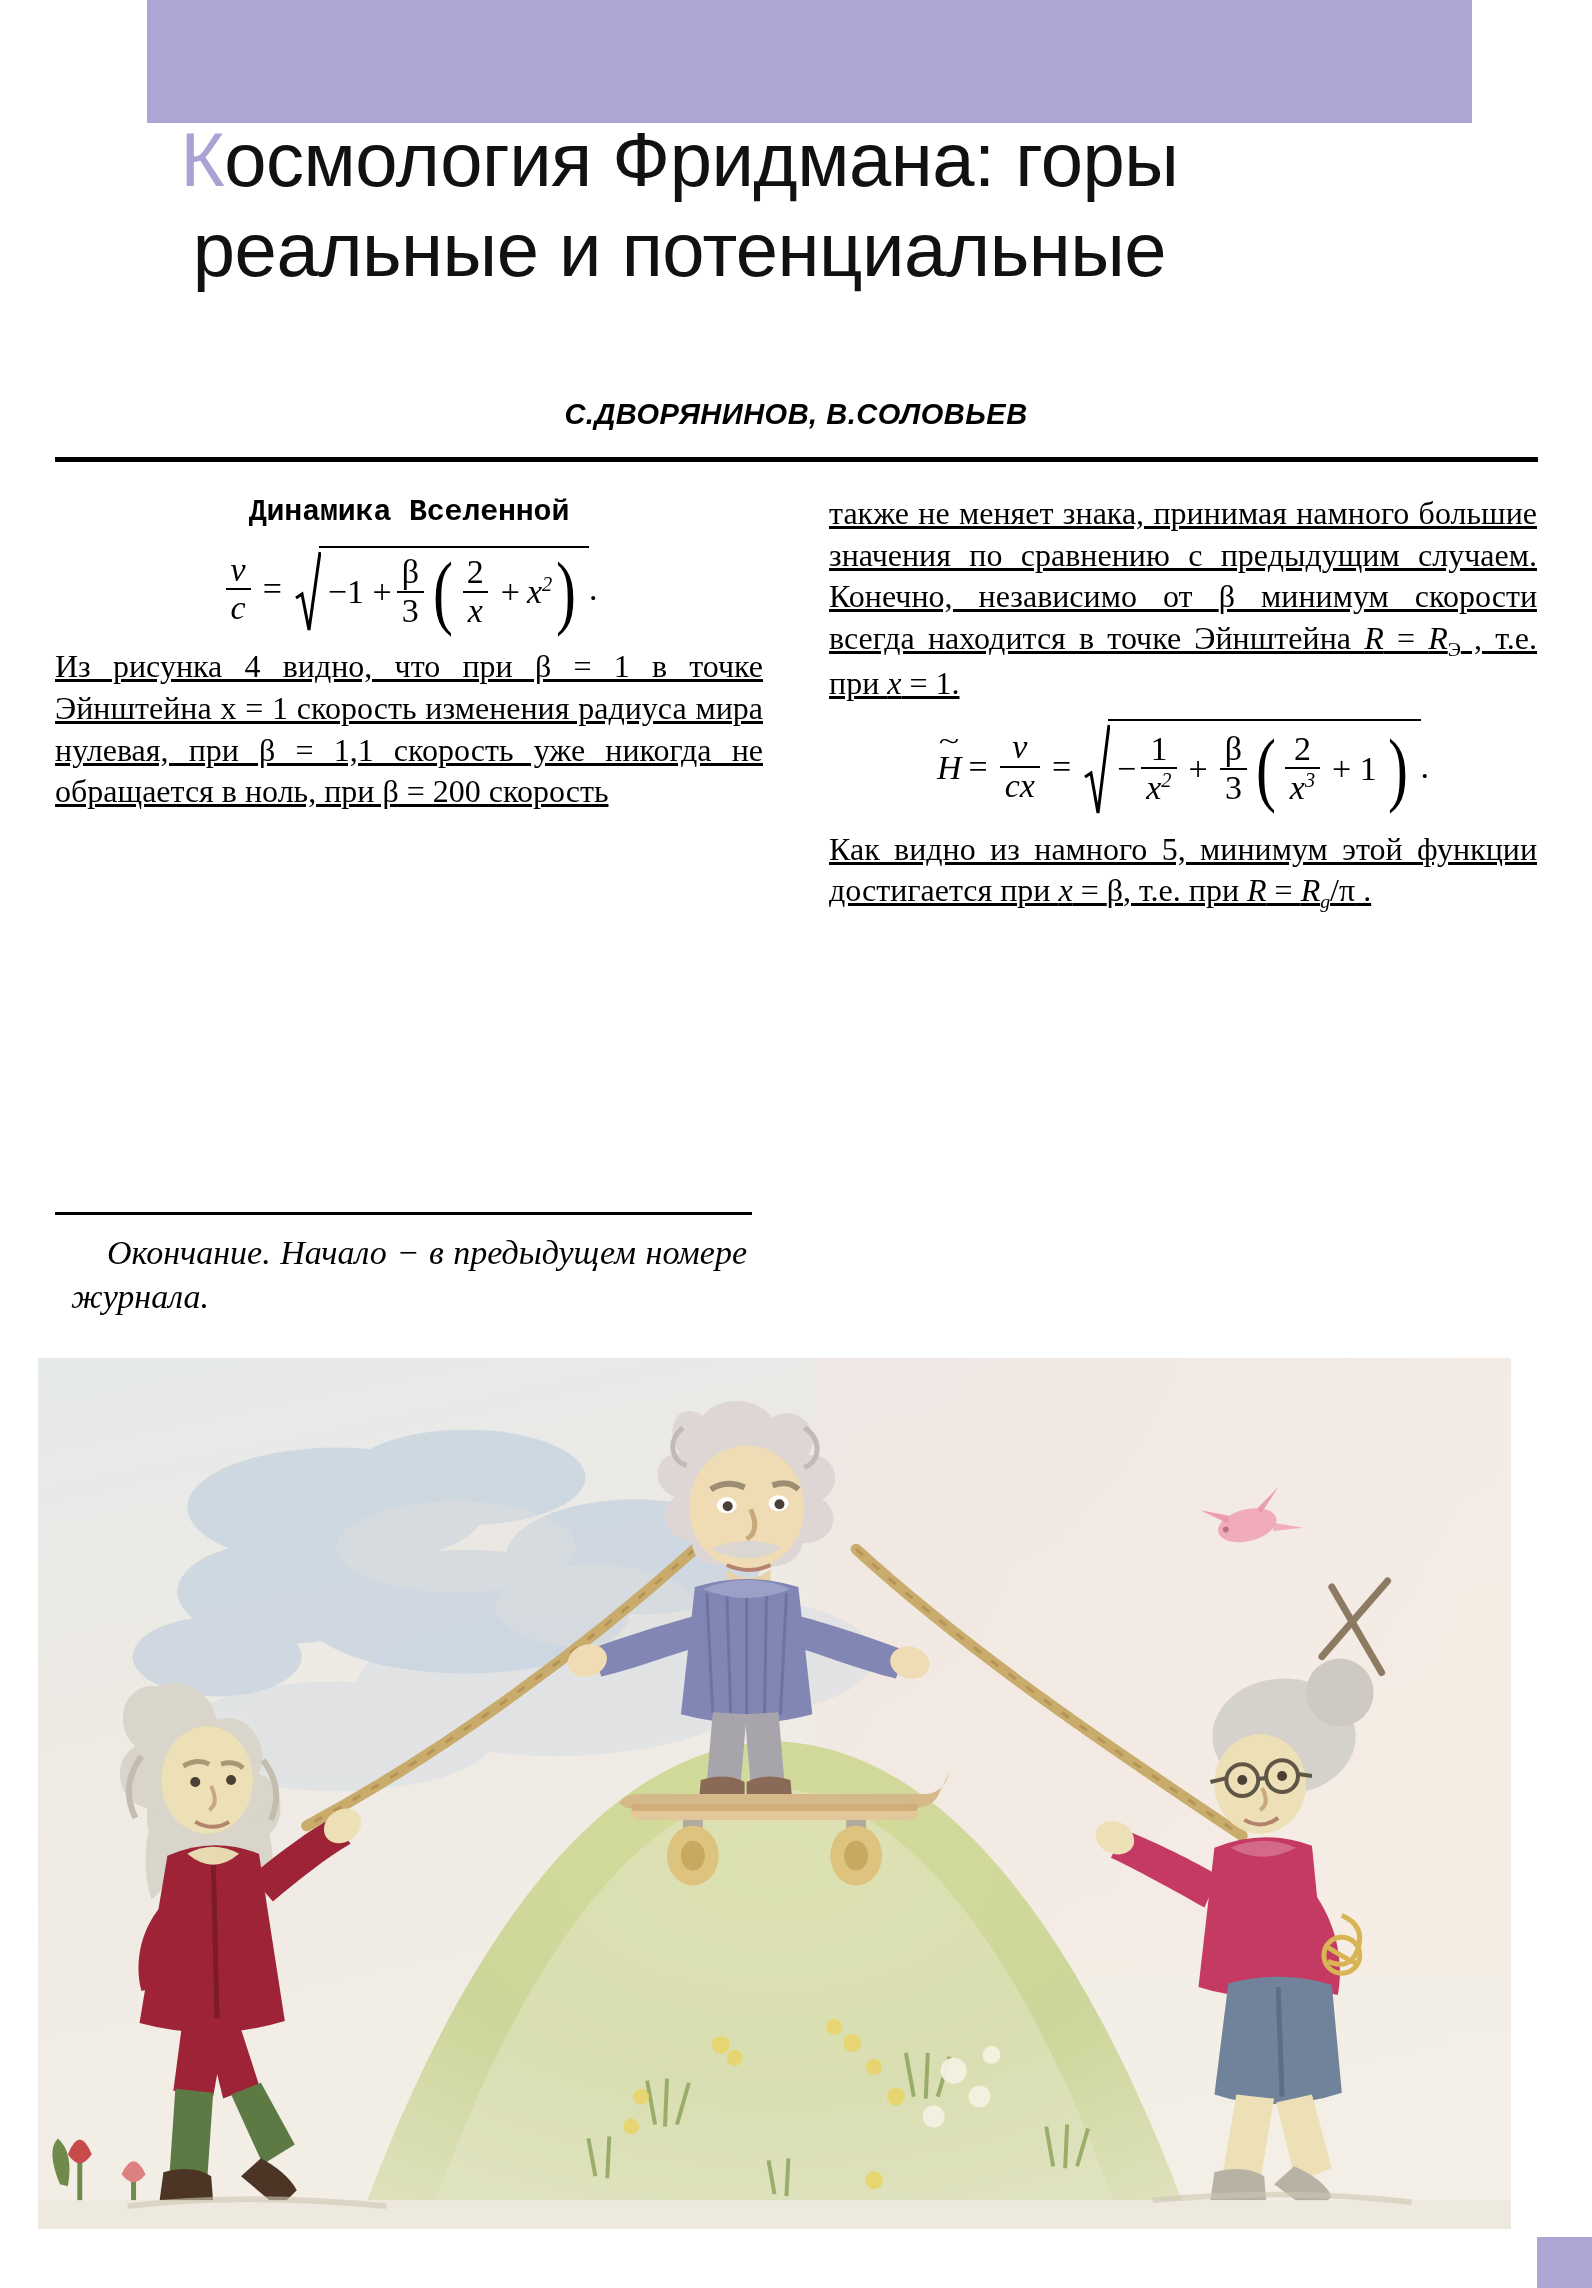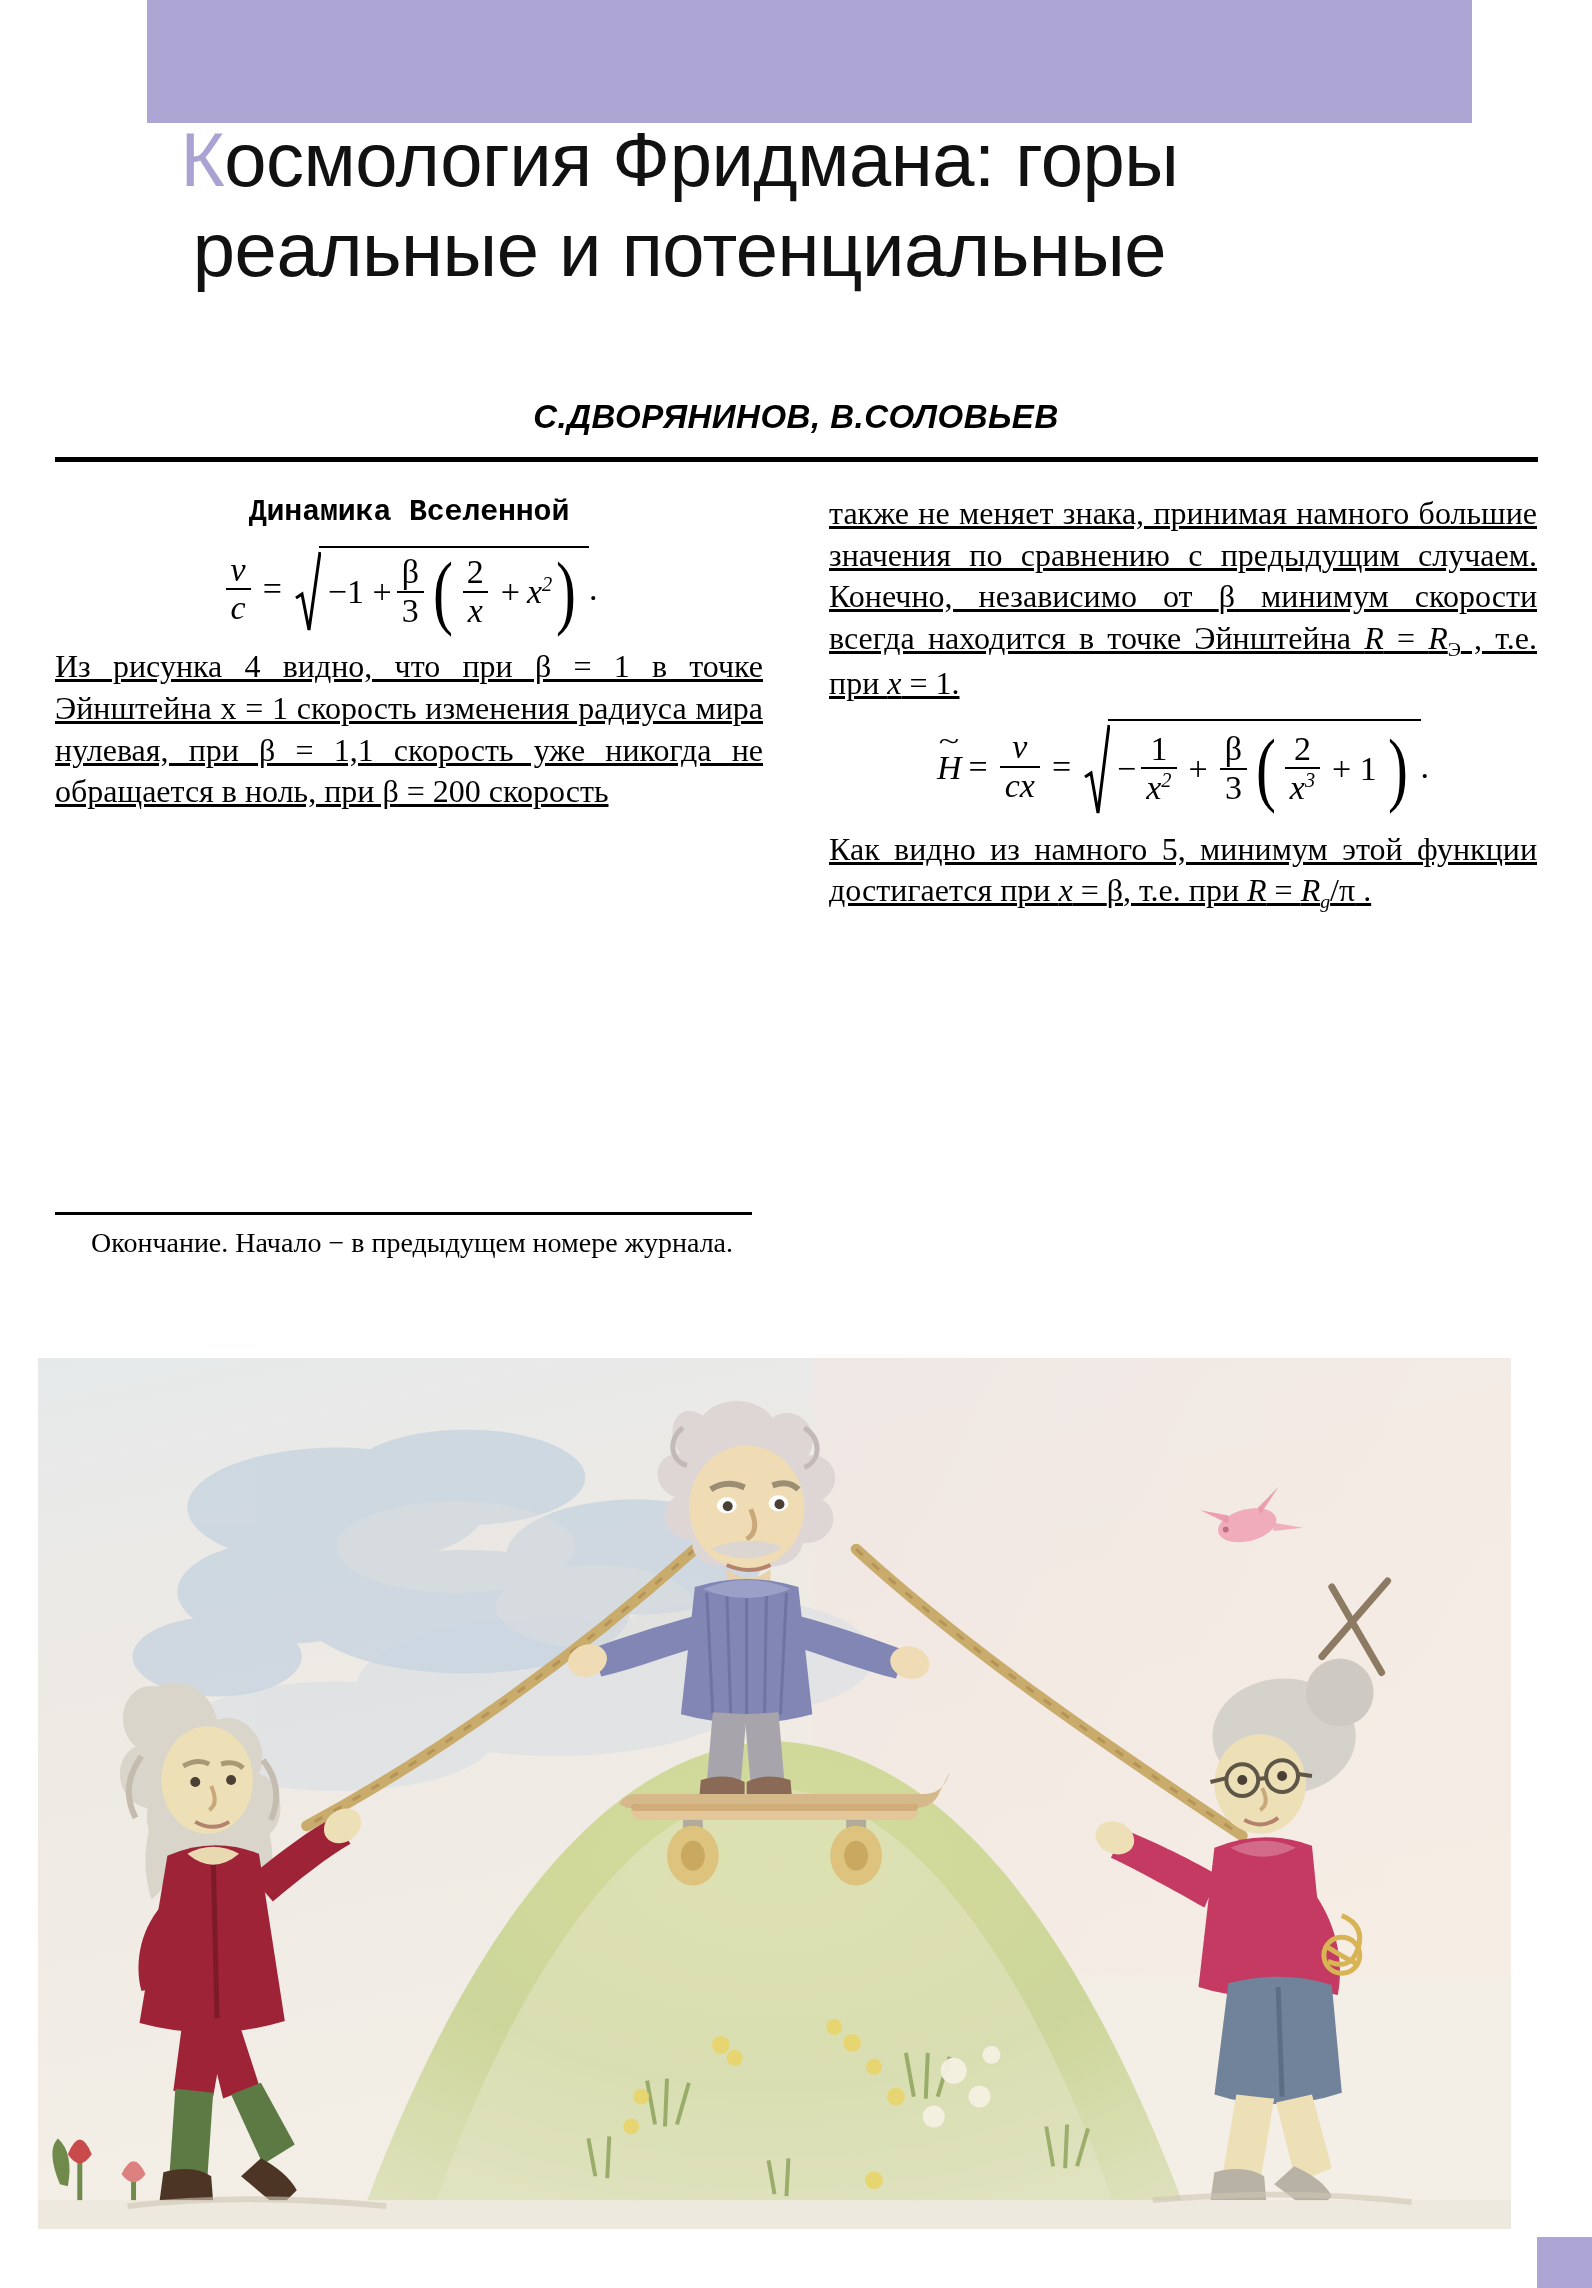--- a/index.html
+++ b/index.html
@@ -47,21 +47,21 @@
   
   .authors {
     position: absolute;
     left: 0;
     top: 398px;
     width: 1592px;
     text-align: center;
     font-family: "Liberation Sans", "DejaVu Sans", sans-serif;
     font-style: italic;
     font-weight: bold;
-    font-size: 33px;
+    font-size: 29px;
     letter-spacing: 0.5px;
   }
 
   
   .head-rule {
     position: absolute;
     left: 55px;
     top: 457px;
     width: 1483px;
     height: 0;
@@ -175,25 +175,26 @@
     top: 1212px;
     width: 708px;
   }
   .footnote-rule {
     width: 697px;
     height: 0;
     border-top: 3px solid #000;
     margin-bottom: 10px;
   }
   .footnote {
-    font-size: 28px;
+    font-size: 34px;
     line-height: 1.28;
     text-indent: 36px;
     text-align: justify;
-    margin: 0;
+    margin: 16px;
+    font-style: italic;
   }
 
   
   .illus {
     position: absolute;
     left: 38px;
     top: 1358px;
     width: 1473px;
     height: 871px;
     overflow: hidden;

